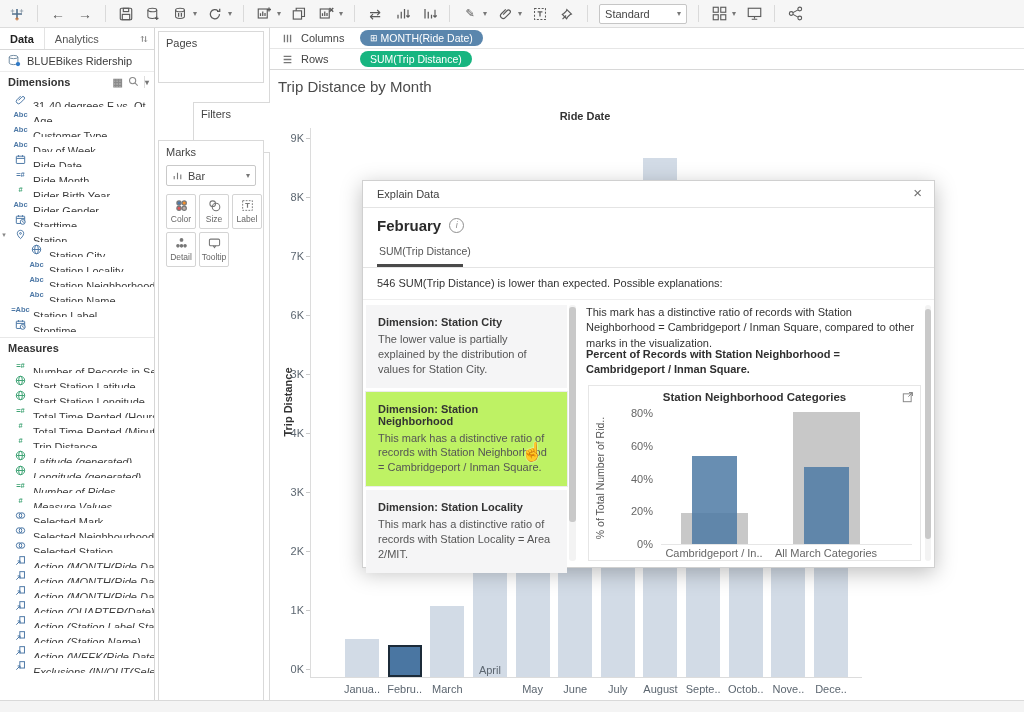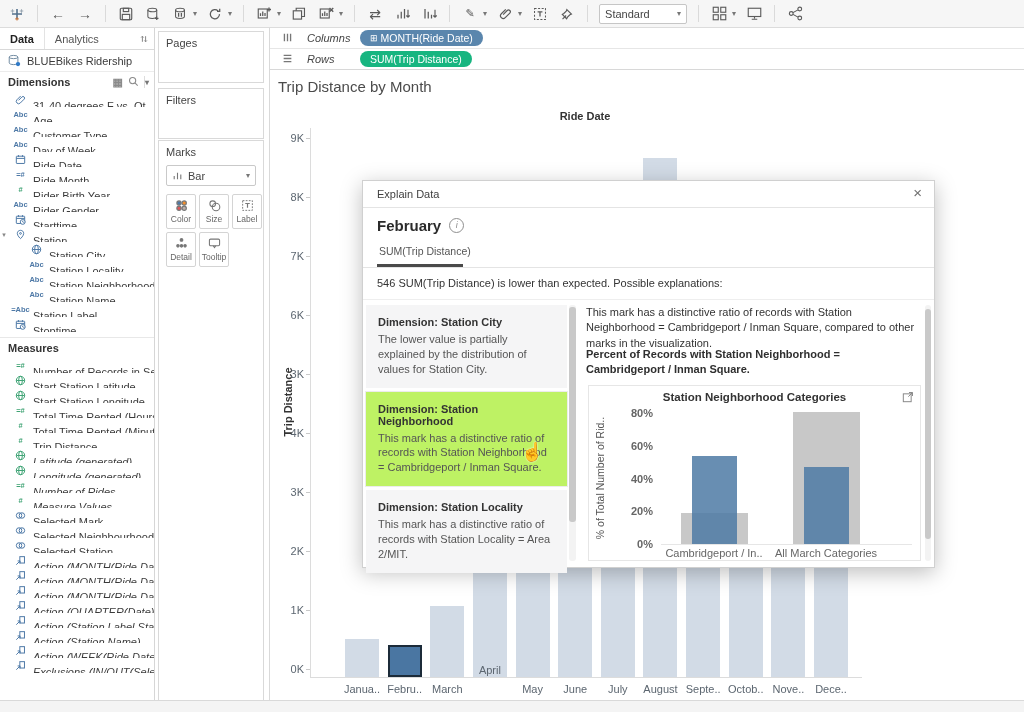--- a/index.html
+++ b/index.html
@@ -38,33 +38,33 @@
   .frow:not(.has-exp) .exp{visibility:hidden;}
   .fi{width:17px;flex:0 0 17px;text-align:center;font-size:7.5px;font-weight:bold;display:inline-flex;align-items:center;justify-content:center;}
   .fi-blue{color:#4e79a7;}
   .fi-green{color:#3fa374;}
   .fi svg{stroke:currentColor;}
 
   
   .cardspane{position:absolute;left:155px;top:28px;width:115px;height:672px;background:#fff;border-right:1px solid #d9d9d9;box-sizing:border-box;}
   .card{position:absolute;left:3px;width:106px;border:1px solid #d9d9d9;background:#fff;box-sizing:border-box;padding:5px 7px;color:#444;}
   .card-pages{top:3px;height:52px;}
-  .card-filters{top:60px;height:51px;}
+  .card-filters{top:74px;height:51px;margin-left:35px;}
   .card-marks{top:112px;height:688px;}
   .marksdrop{margin-top:7px;height:19px;border:1px solid #c9c9c9;border-radius:2px;display:flex;align-items:center;gap:5px;padding:0 5px;background:#fff;}
   .marksdrop .caret{margin-left:auto;}
   .mbtn-grid{display:grid;grid-template-columns:repeat(3,30px);gap:3px;margin-top:8px;}
   .mbtn{height:33px;border:1px solid #d4d4d4;border-radius:2px;display:flex;flex-direction:column;align-items:center;justify-content:center;gap:2px;font-size:8.5px;color:#666;background:#fff;}
   .mbtn svg{stroke:#777;}
 
   
   .shelf{position:absolute;left:270px;width:754px;height:21px;background:#fff;display:flex;align-items:center;box-sizing:border-box;}
   .shelf1{top:28px;border-bottom:1px solid #e6e6e6;}
   .shelf2{top:49px;border-bottom:1px solid #d8d8d8;}
-  .shelf-label{display:flex;align-items:flex-start;gap:14px;margin-left:12px;color:#444;font-style:italic;}
+  .shelf-label{display:flex;align-items:flex-end;gap:8px;margin-left:12px;color:#444;}
   .shelf-label svg{stroke:#777;}
   .pills{position:absolute;left:90px;display:flex;gap:4px;}
   .pill{height:16px;border-radius:8px;display:flex;align-items:center;gap:3px;padding:0 10px;color:#fff;font-size:10.5px;white-space:nowrap;}
   .pill-blue{background:#5a86ad;}
   .pill-green{background:#17b580;}
   .pill-prefix{font-size:9px;}
   .pill-prefix:empty{display:none;}
 
   
   .sheet{position:absolute;left:270px;top:70px;width:754px;height:630px;background:#fff;}
@@ -100,21 +100,21 @@
   .ecard-title{font-weight:bold;color:#333;margin-bottom:4px;}
   .ecard-body{color:#555;line-height:1.35;}
   .vscroll{position:absolute;width:7px;border-radius:3px;background:#f3f3f3;}
   .vthumb{position:absolute;left:0;width:7px;border-radius:3px;background:#c9c9c9;}
   .detail-par{position:absolute;left:223px;top:124px;width:330px;color:#333;line-height:1.4;}
   .detail-head{position:absolute;left:223px;top:166px;width:330px;font-weight:bold;color:#2f2f2f;line-height:1.4;}
   .inner-box{position:absolute;left:225px;top:204px;width:333px;height:176px;border:1px solid #e6e6e6;box-sizing:border-box;}
   .ib-title{position:absolute;left:30px;right:30px;top:5px;text-align:center;font-weight:bold;font-size:11.5px;color:#333;white-space:nowrap;}
   .ib-expand{position:absolute;right:6px;top:5px;color:#888;}
   .irot{position:absolute;left:-64px;top:86px;width:150px;text-align:center;transform:rotate(-90deg);font-size:10.5px;color:#555;white-space:nowrap;}
-  .iytick{position:absolute;left:26px;width:38px;text-align:right;transform:translateY(-50%);color:#666;font-weight:bold;}
+  .iytick{position:absolute;left:26px;width:38px;text-align:right;transform:translateY(-50%);color:#666;}
   .iaxis{position:absolute;left:72px;right:8px;top:158px;height:1px;background:#e6e6e6;}
   .gbar{position:absolute;background:#c8c8c8;}
   .bbar{position:absolute;background:#4e7aa5;opacity:.85;}
   .ixlab{position:absolute;transform:translateX(-50%);color:#666;white-space:nowrap;}
 
   .cursor{position:absolute;left:521px;top:441px;z-index:50;font-size:18px;color:#3c3c3c;text-shadow:0 0 2px #fff;}
 </style>
 </head>
 <body>
 

